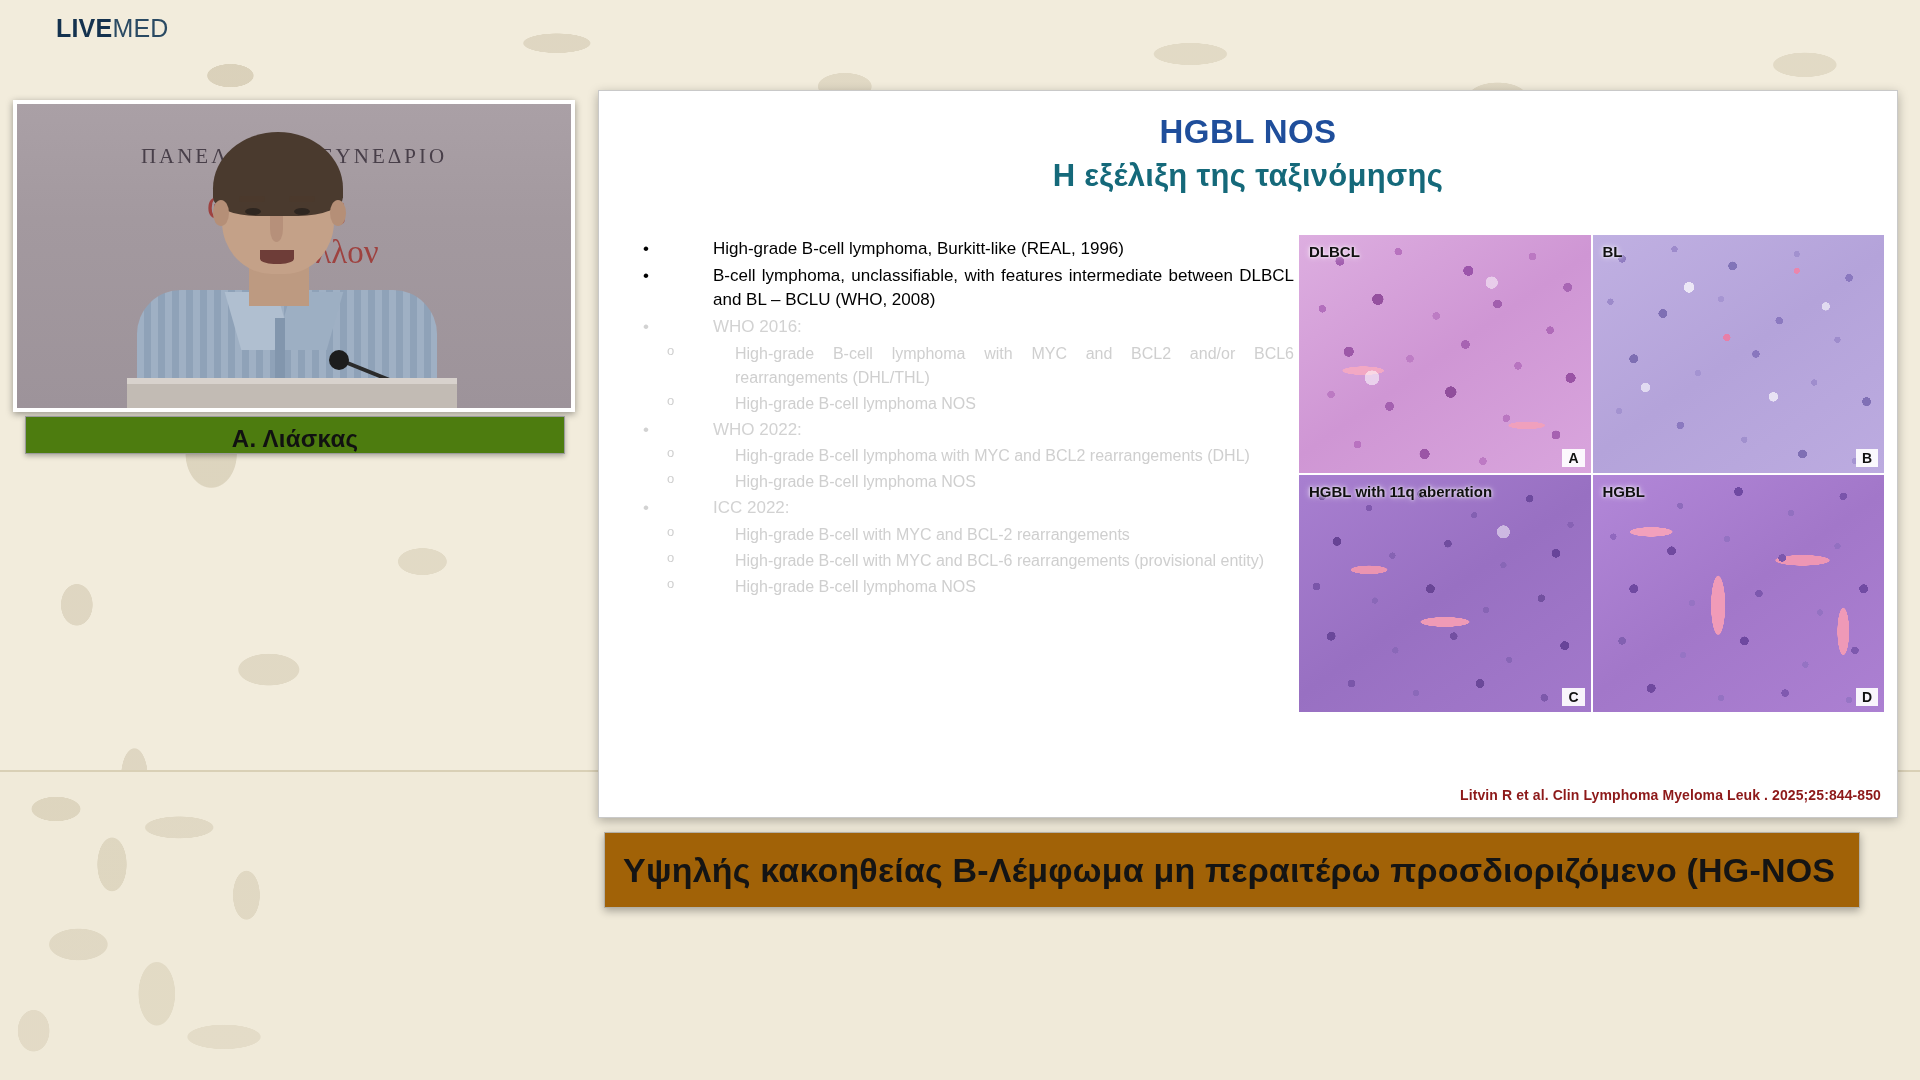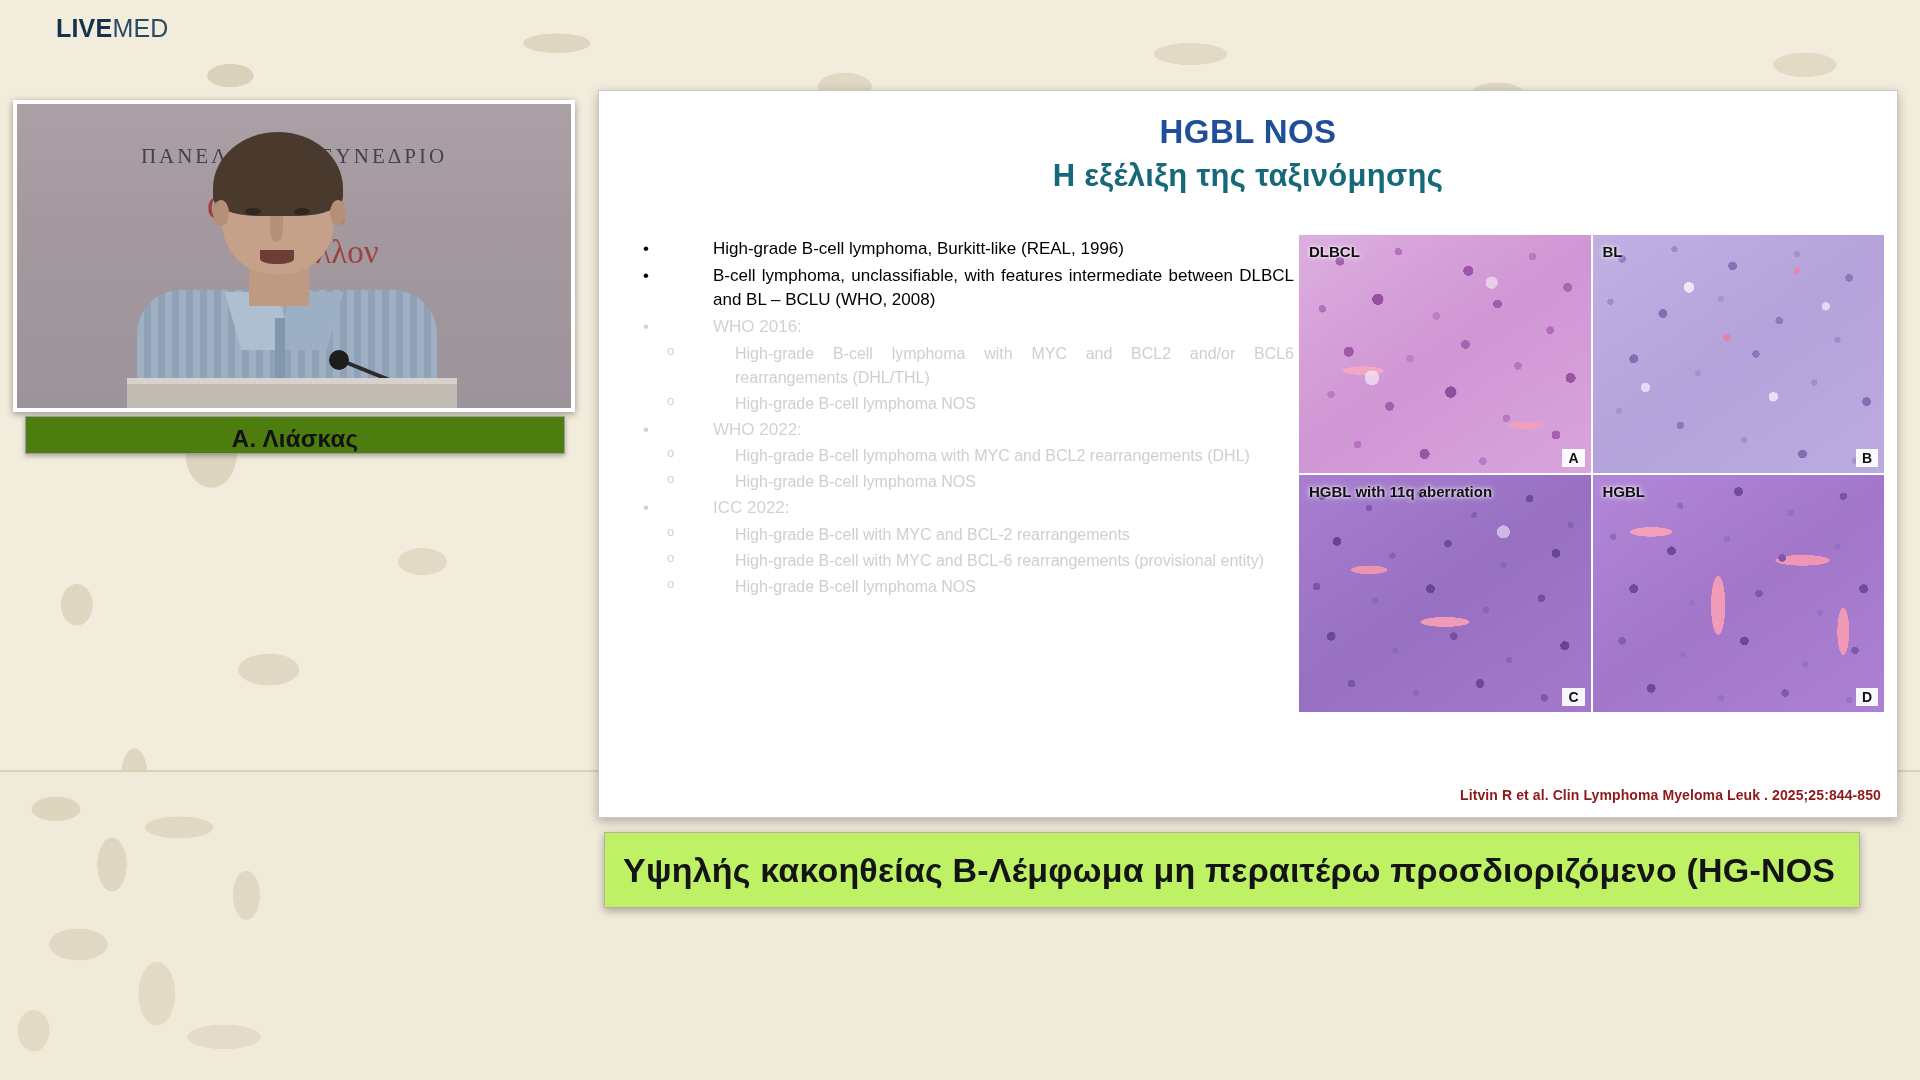--- a/index.html
+++ b/index.html
@@ -370,21 +370,21 @@
   .citation{
     position:absolute; right:16px; bottom:14px;
     font-size:14px; font-weight:bold; color:#8d1919;
     letter-spacing:.1px;
     text-align:right;
   }
 
   
   .caption-bar{
     position:absolute; left:604px; top:832px; width:1256px; height:76px;
-    background:#bef264;
+    background:#a16207;
     border:1px solid #b4b0a6;
     box-shadow:0 3px 8px rgba(0,0,0,.3);
     display:flex; align-items:center;
     padding-left:18px;
     overflow:hidden;
   }
   .caption-bar span{
     font-size:34px; font-weight:bold; color:#141414;
     white-space:nowrap; letter-spacing:.2px;
   }

